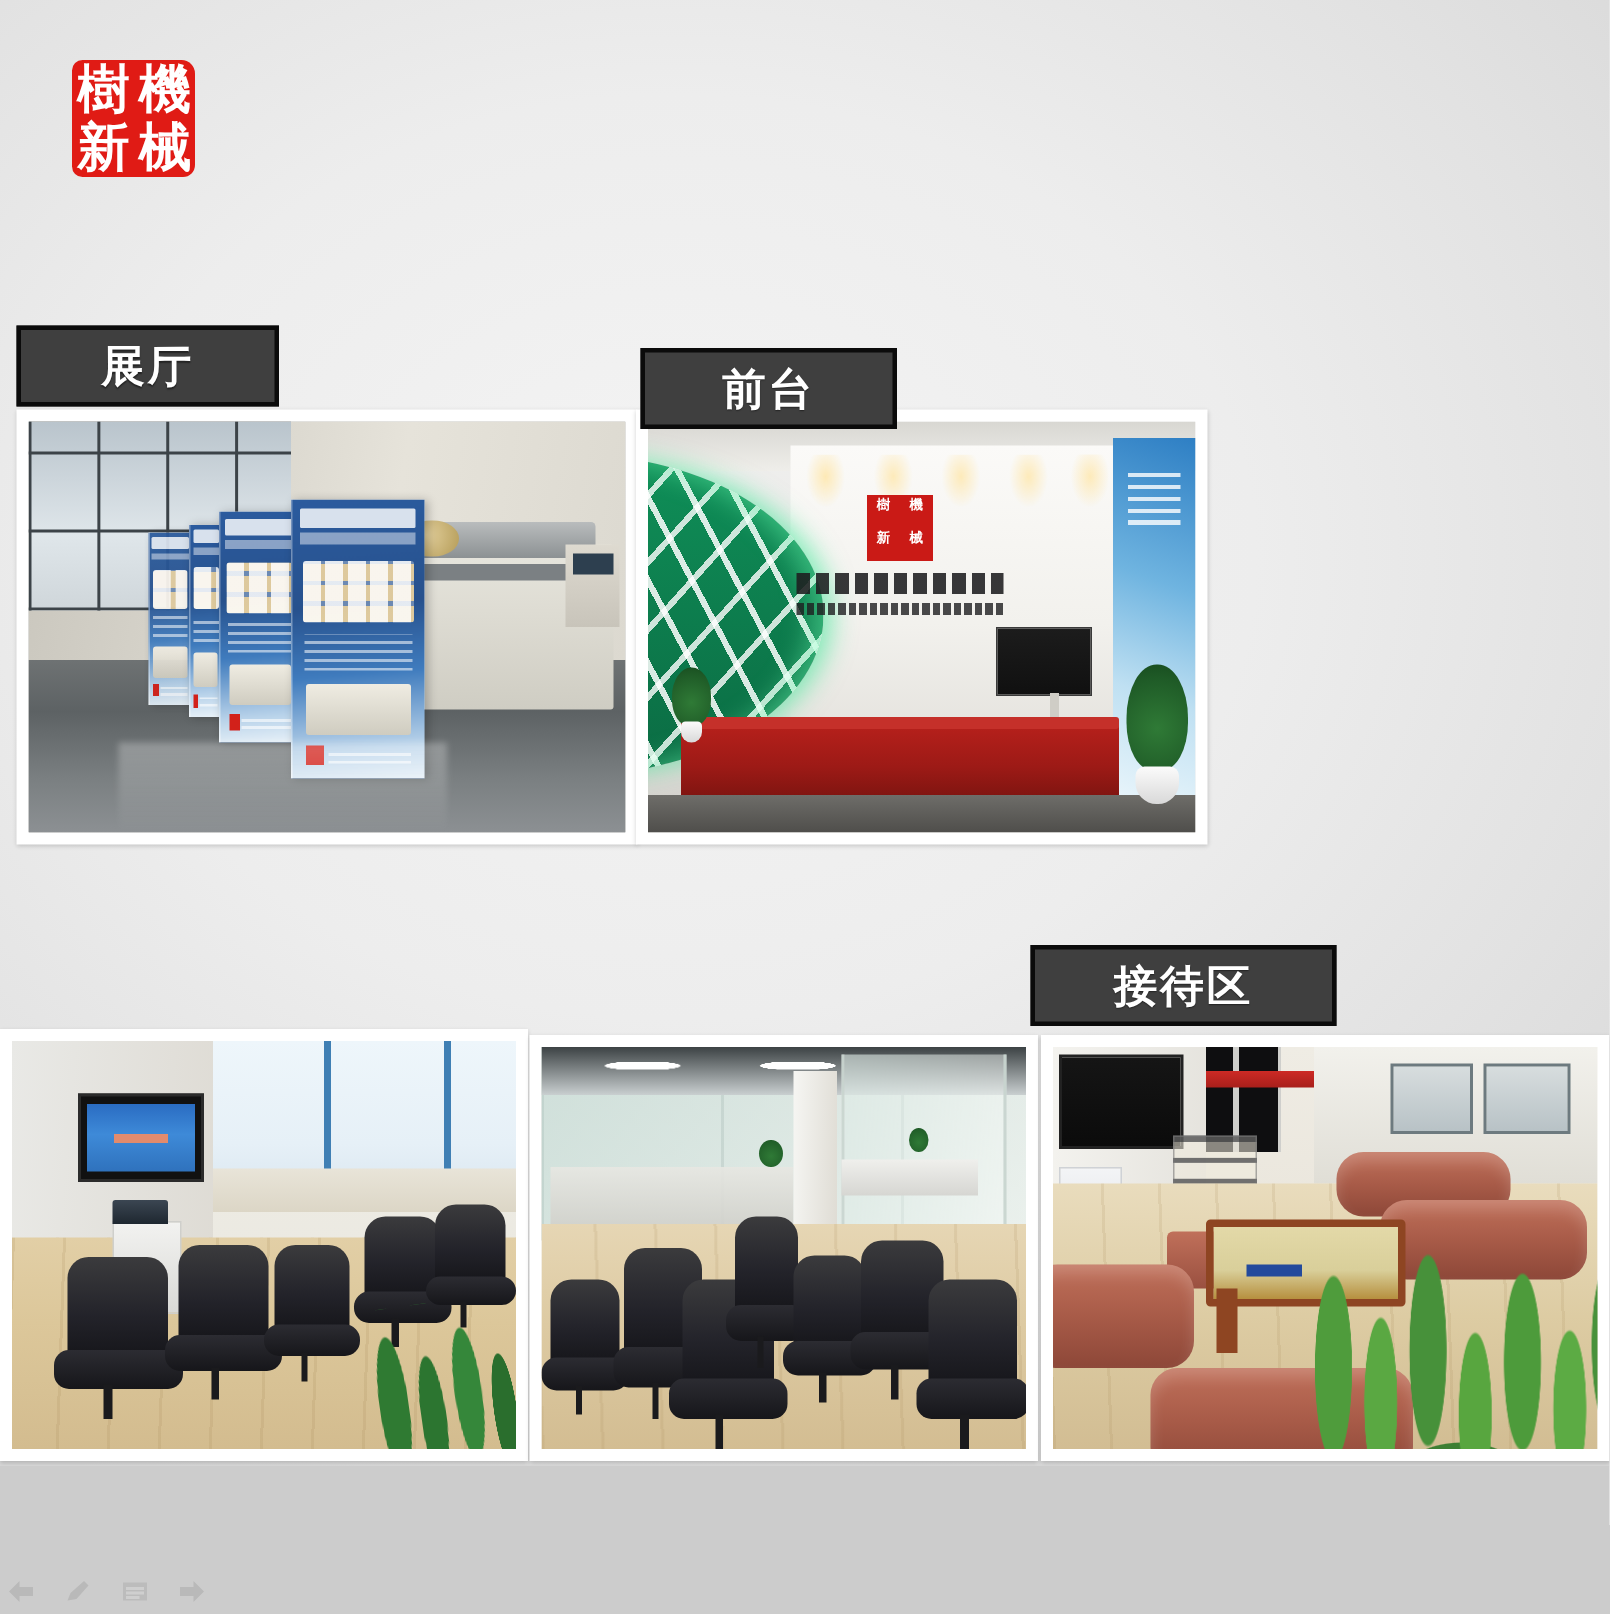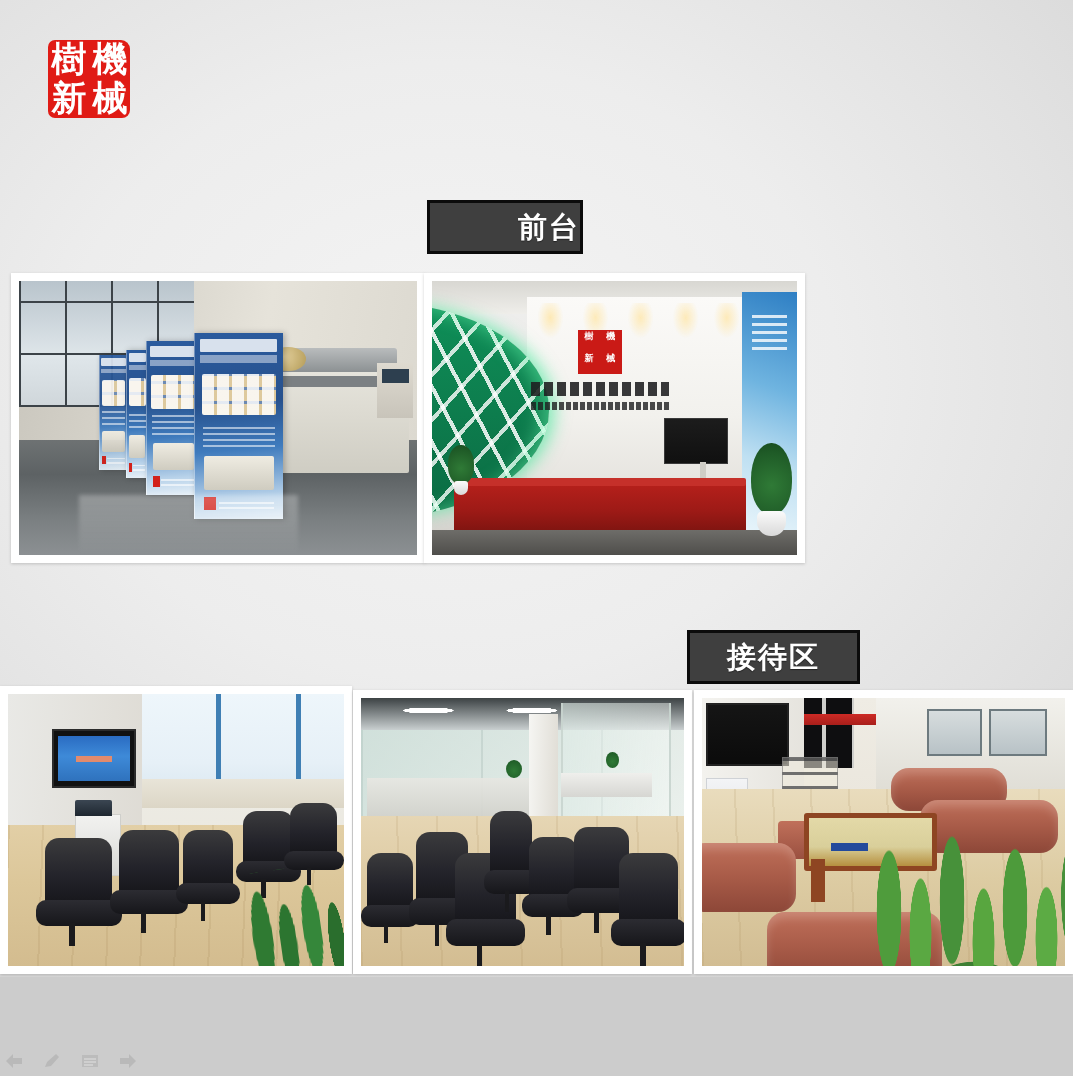--- a/index.html
+++ b/index.html
@@ -508,22 +508,25 @@
 
   <div id="header">
     <div id="logo">
       <span>樹</span>
       <span>機</span>
       <span>新</span>
       <span>械</span>
     </div>
   </div>
 
-
-  <div class="chip" style="left:427px; top:200px; width:156px; height:54px;justify-content:flex-end;">
+  <div class="chip" style="left:11px; top:217px; width:175px; height:54px;">
+    <span>展厅</span>
+  </div>
+
+  <div class="chip" style="left:427px; top:232px; width:171px; height:54px;">
     <span>前台</span>
   </div>
 
   <div class="photo" style="left:11px; top:273px; width:414px; height:290px;">
     <div class="pic">
       <div class="scene s-hall">
         <div class="wall"></div>
         <div class="winwall"></div>
         <div class="floor"></div>
         <div class="machine"></div>
@@ -591,21 +594,21 @@
         <div class="stage"></div>
         <div class="floorfront"></div>
         <div class="plantbush p1bush"></div>
         <div class="plantpot p1pot"></div>
         <div class="plantbush p2bush"></div>
         <div class="plantpot p2pot"></div>
       </div>
     </div>
   </div>
 
-  <div class="chip" style="left:687px; top:630px; width:173px; height:54px;">
+  <div class="chip" style="left:687px; top:630px; width:204px; height:54px;">
     <span>接待区</span>
   </div>
 
   <div class="photo" style="left:0px; top:686px; width:352px; height:288px;">
     <div class="pic">
       <div class="scene s-train">
         <div class="winR"></div>
         <div class="wallL"></div>
         <div class="floorw"></div>
         <div class="tvset"></div>

